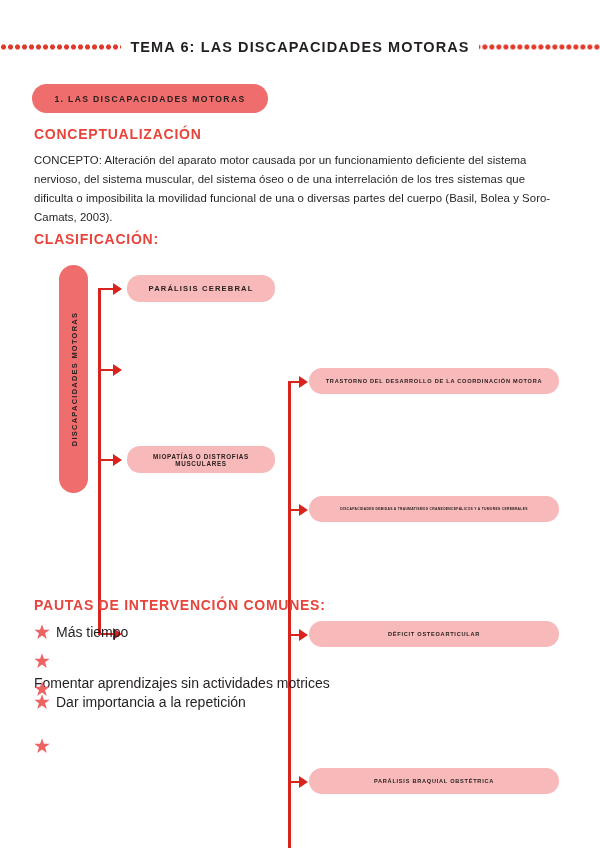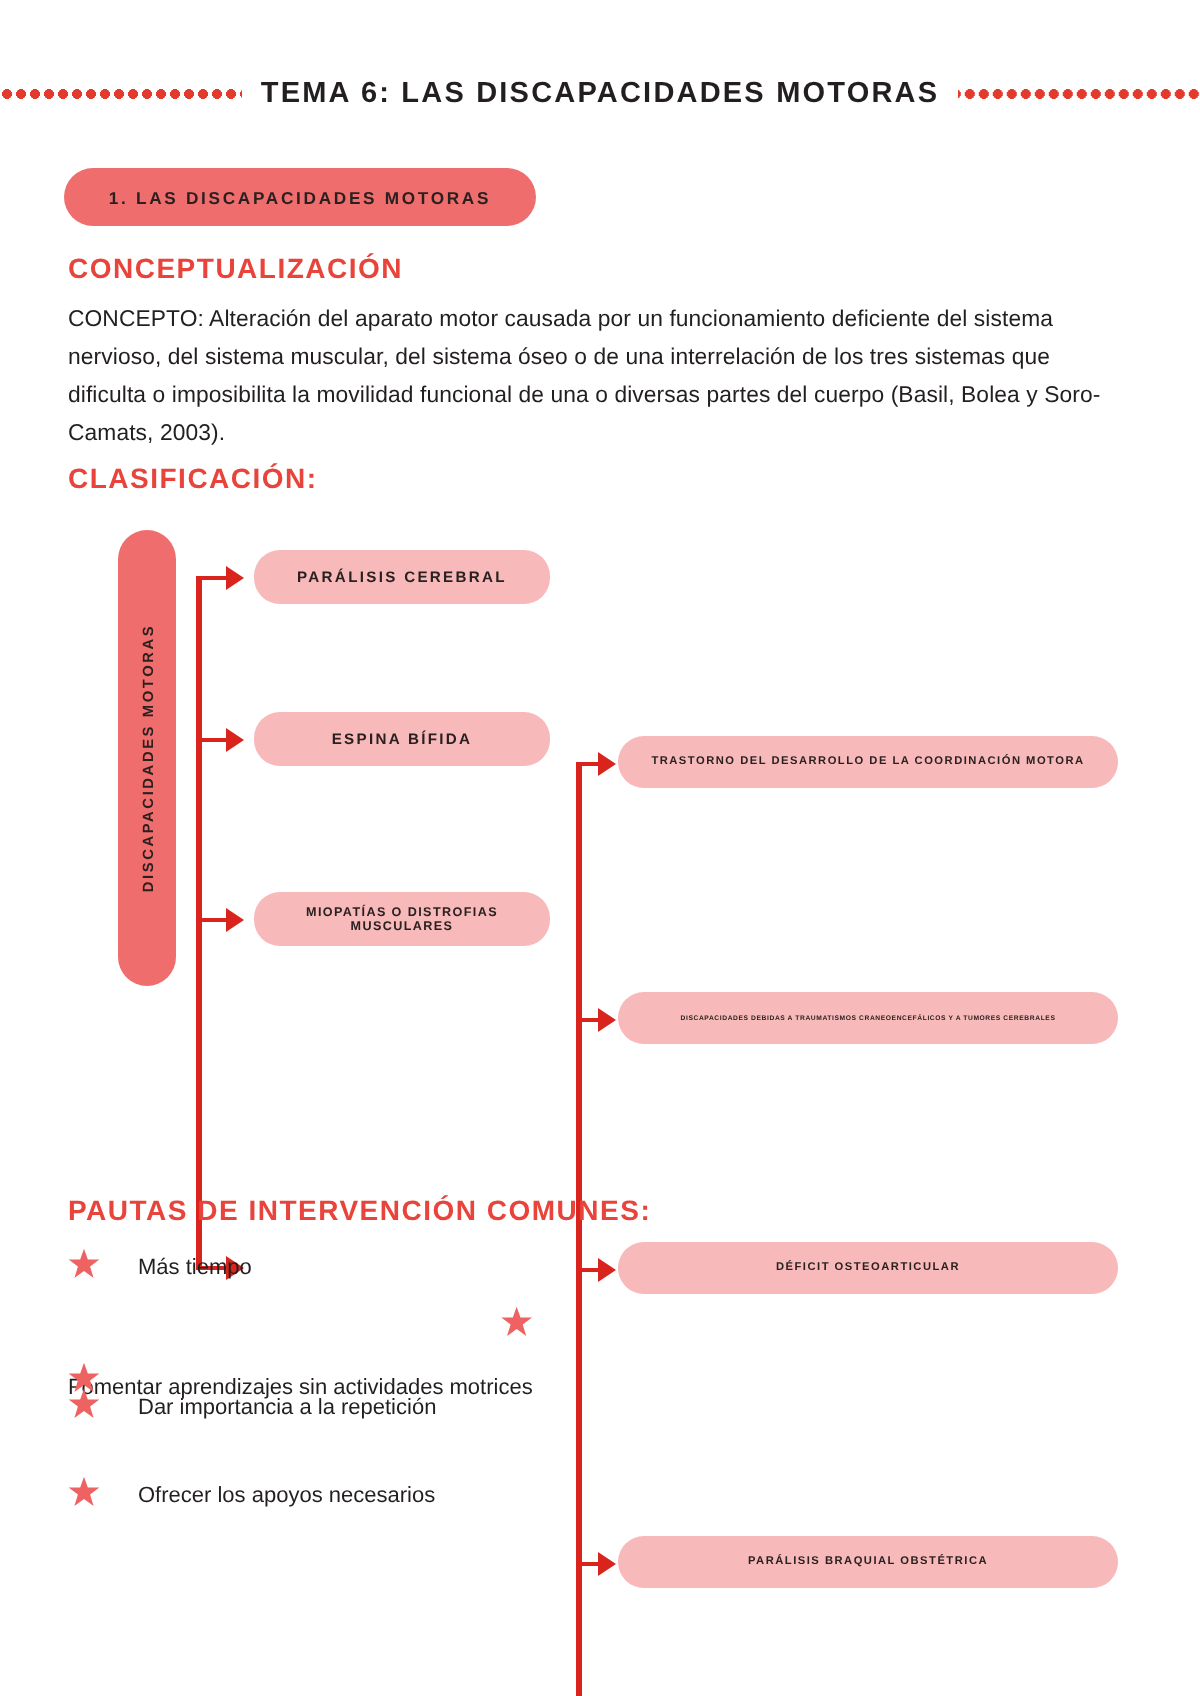--- a/index.html
+++ b/index.html
@@ -74,22 +74,22 @@
     display:flex;align-items:center;justify-content:center;
     text-align:center;color:#2b2020;box-sizing:border-box;padding:0 8px;
   }
   .node.lvl1{font-size:7.6px;font-weight:700;letter-spacing:1.15px;}
   .node.lvl1.small{font-size:6.3px;letter-spacing:.7px;}
   .node.lvl2{font-size:5.6px;font-weight:700;letter-spacing:.75px;}
   .node.lvl2.tiny{font-size:3.35px;letter-spacing:.3px;}
 
   
   .bullet{
-    position:absolute;left:34px;display:flex;align-items:flex-end;gap:19px;
-    font-size:11px;color:#231f20;white-space:nowrap;
+    position:absolute;left:34px;display:flex;align-items:flex-start;gap:6px;
+    font-size:14px;color:#231f20;white-space:nowrap;
   }
   .star{
     flex:0 0 auto;width:16px;height:16px;background:#ef6262;
     clip-path:polygon(50% 2%,62% 36%,98% 36%,69% 58%,80% 94%,50% 72%,20% 94%,31% 58%,2% 36%,38% 36%);
   }
 </style>
 </head>
 <body>
 
 <div class="header">
@@ -115,21 +115,20 @@
   <div class="stub" style="left:84px;top:32.7px;width:17px;"></div>
   <div class="stub" style="left:84px;top:113.7px;width:17px;"></div>
   <div class="stub" style="left:84px;top:203.7px;width:17px;"></div>
   <div class="stub" style="left:84px;top:377.7px;width:17px;"></div>
   <div class="head" style="left:99px;top:28px;"></div>
   <div class="head" style="left:99px;top:109px;"></div>
   <div class="head" style="left:99px;top:199px;"></div>
   <div class="head" style="left:99px;top:373px;"></div>
 
   <div class="node lvl1" style="left:113px;top:20px;width:148px;height:27px;">PARÁLISIS CEREBRAL</div>
-  <div class="node lvl1" style="left:113px;top:101px;width:148px;height:27px;">ESPINA BÍFIDA</div>
   <div class="node lvl1 small" style="left:113px;top:191px;width:148px;height:27px;">MIOPATÍAS O DISTROFIAS MUSCULARES</div>
 
   <div class="spine spine-v" style="left:274px;top:127px;height:524px;"></div>
   <div class="stub" style="left:274px;top:125.7px;width:13px;"></div>
   <div class="stub" style="left:274px;top:253.7px;width:13px;"></div>
   <div class="stub" style="left:274px;top:378.7px;width:13px;"></div>
   <div class="stub" style="left:274px;top:525.7px;width:13px;"></div>
 
   <div class="head" style="left:285px;top:121px;"></div>
   <div class="head" style="left:285px;top:249px;"></div>
@@ -155,14 +154,13 @@
 </div>
 <div class="bullet" style="top:681px;">
   <span class="star"></span>
 </div>
 <div class="bullet" style="top:694px;">
   <span class="star"></span>
   <span>Dar importancia a la repetición</span>
 </div>
 <div class="bullet" style="top:738px;">
   <span class="star"></span>
-  <span>Ofrecer los apoyos necesarios</span>
 </div>
 
 </body></html>

